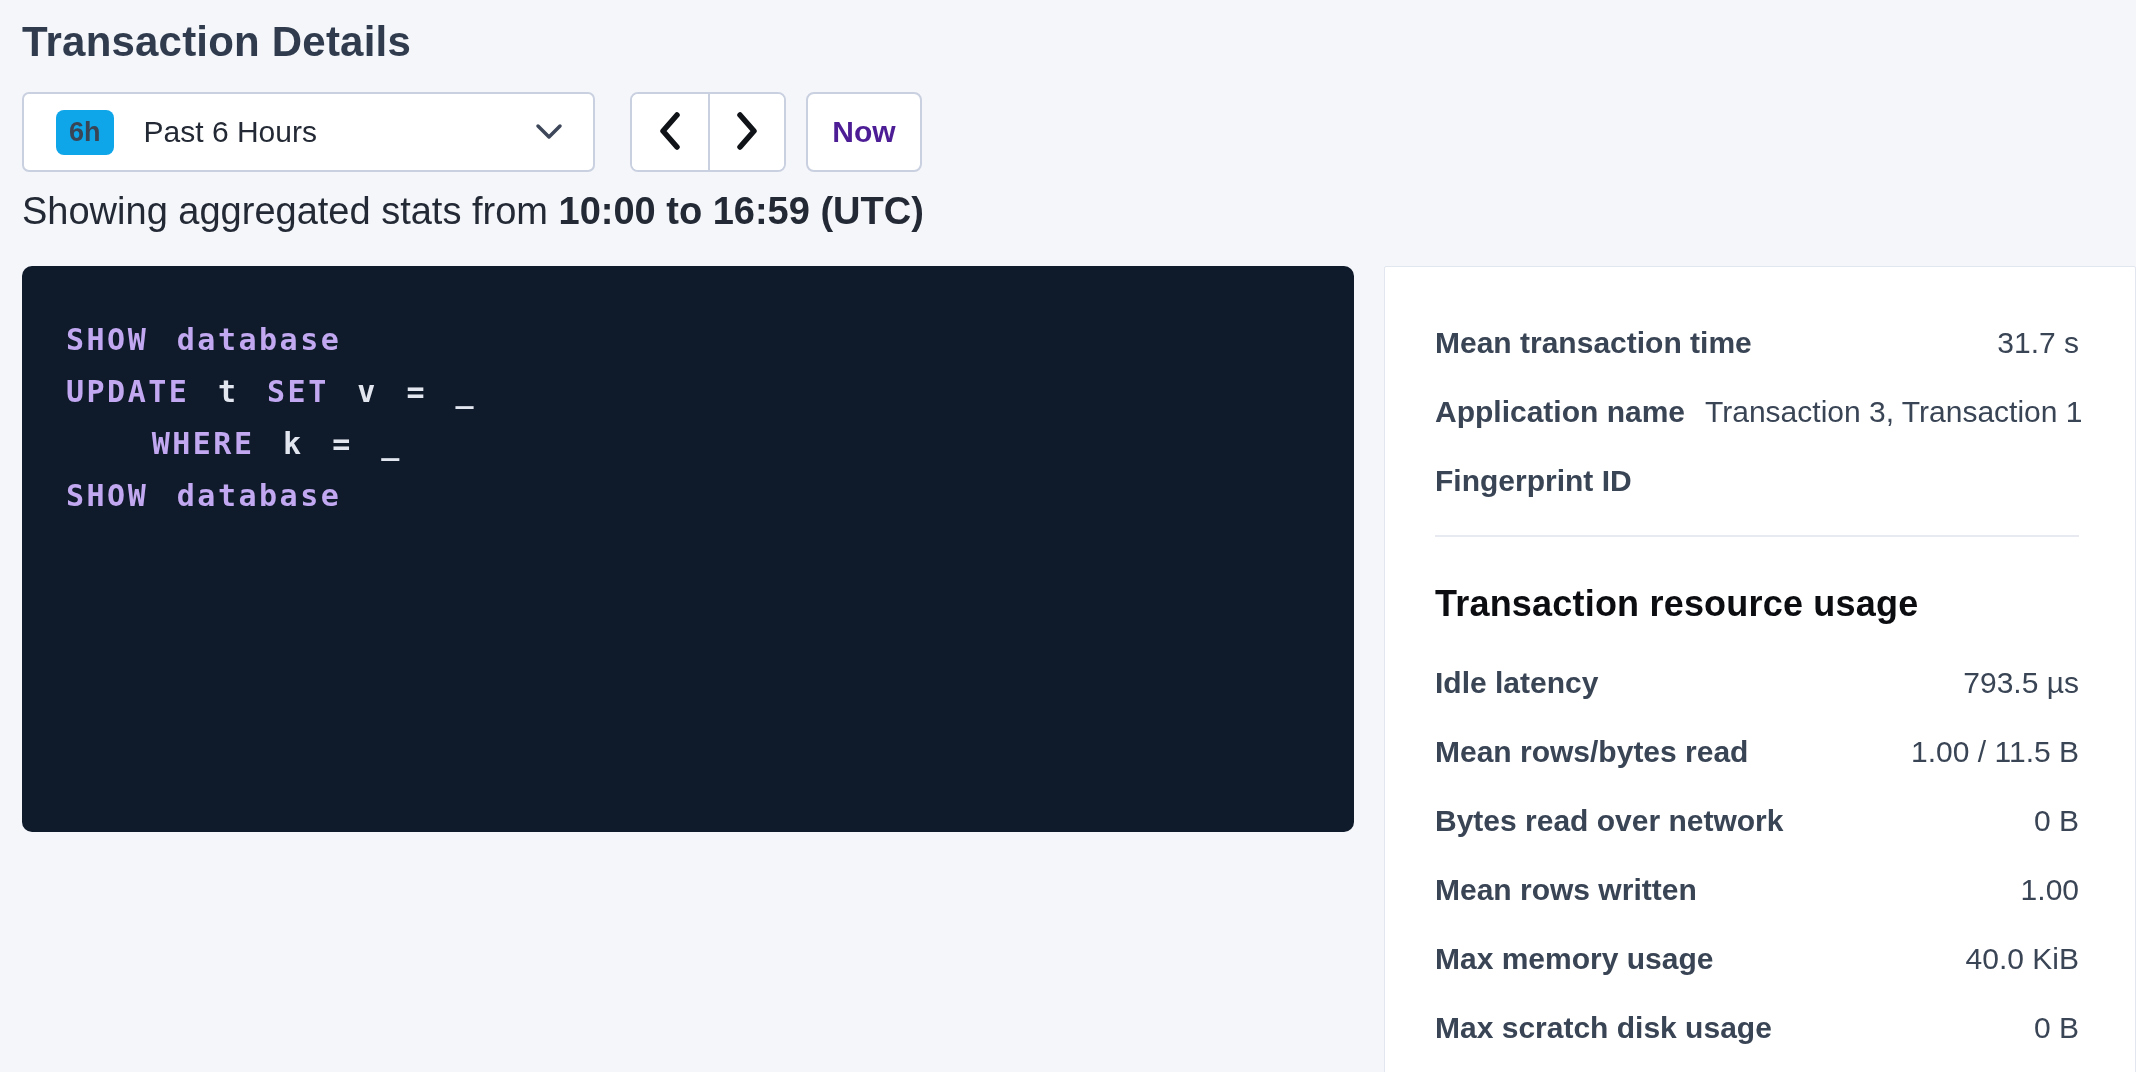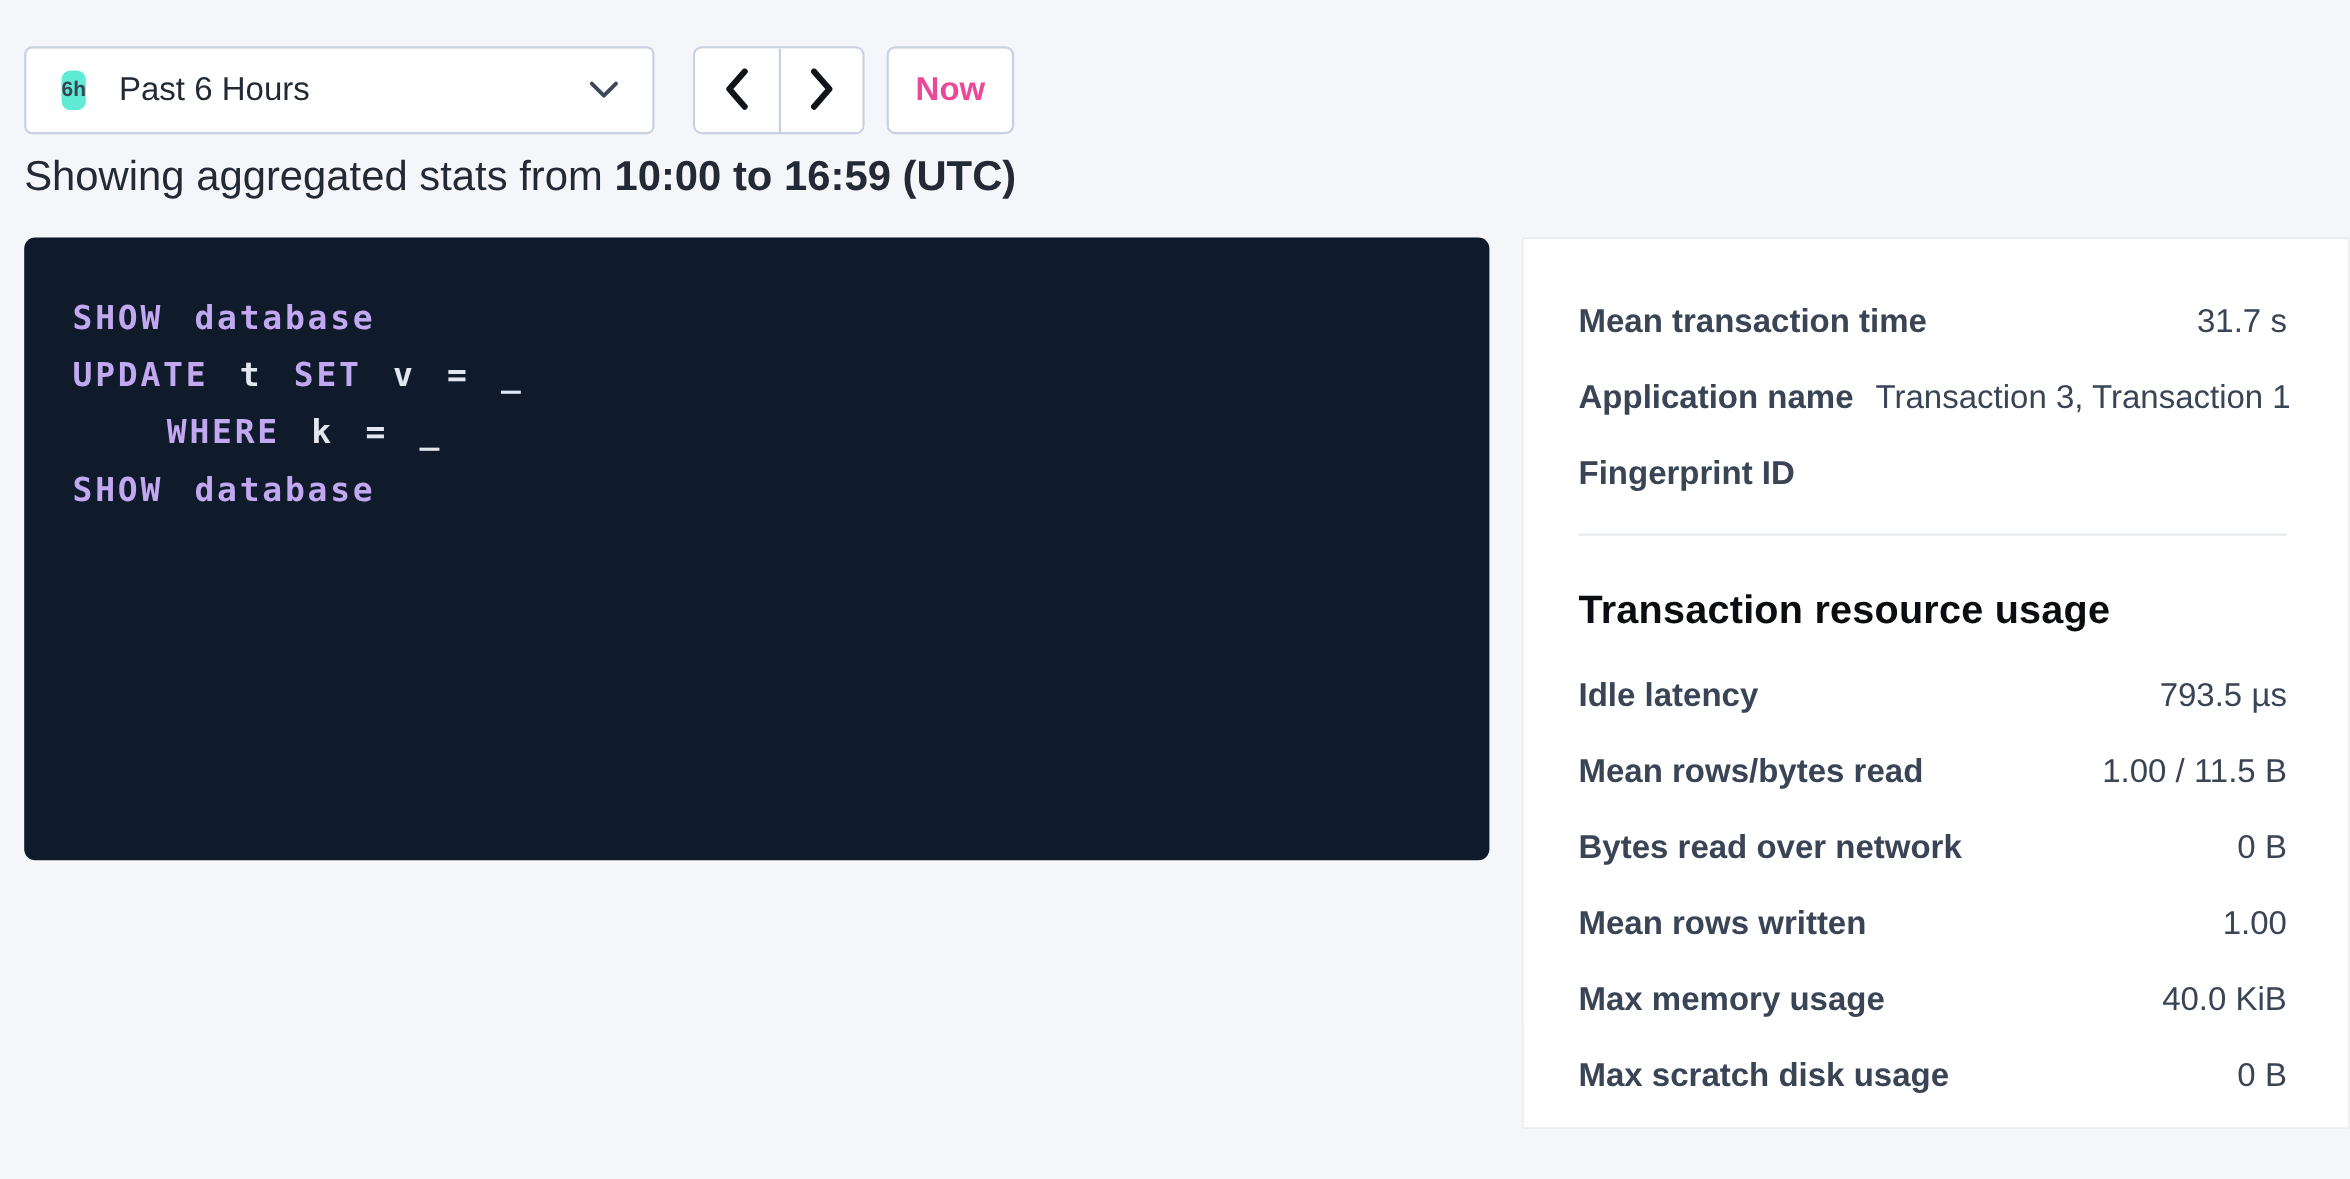--- a/index.html
+++ b/index.html
@@ -33,26 +33,26 @@
     width: 573px;
     background: #ffffff;
     border: 2px solid #c9d0e0;
     border-radius: 7px;
     display: flex;
     align-items: center;
     padding: 0 30px 0 32px;
     cursor: pointer;
   }
   .range-badge {
-    background: #5eead4;
-    color: #394455;
-    font-weight: 700;
-    font-size: 19px;
+    background: #0ea5e9;
+    color: #394455;
+    font-weight: 700;
+    font-size: 27px;
     border-radius: 8px;
-    padding: 7px 0;
+    padding: 7px 13px;
   }
   .range-label {
     margin-left: 30px;
     font-size: 30px;
     color: #242a35;
     text-align: center;
   }
   .range-caret { margin-left: auto; display: flex; align-items: center; }
   .arrow-group {
     margin-left: 35px;
@@ -74,21 +74,21 @@
   .arrow-btn + .arrow-btn { border-left: 2px solid #c9d0e0; }
   .now-btn {
     margin-left: 20px;
     width: 116px;
     background: #ffffff;
     border: 2px solid #c9d0e0;
     border-radius: 8px;
     font-family: "Liberation Sans", sans-serif;
     font-size: 30px;
     font-weight: 700;
-    color: #ec4899;
+    color: #4c1d95;
     cursor: pointer;
   }
   
   .stats-line {
     margin-top: 18px;
     font-size: 38px;
     color: #242a35;
   }
   .stats-line b { font-weight: 700; }
   
@@ -158,20 +158,21 @@
     font-weight: 700;
     color: #0b0d11;
     letter-spacing: 0.2px;
   }
 </style>
 </head>
 <body>
 
 <div class="page">
 
+  <h1 class="page-title">Transaction Details</h1>
 
   <div class="controls">
 
     <div class="range-select">
       <span class="range-badge">6h</span>
       <span class="range-label">Past 6 Hours</span>
       <span class="range-caret">
         <svg width="28" height="18" viewBox="0 0 28 18">
           <polyline points="3,3 14,14 25,3" fill="none" stroke="#3d4759" stroke-width="3.5" stroke-linecap="round" stroke-linejoin="round"></polyline>
         </svg>

